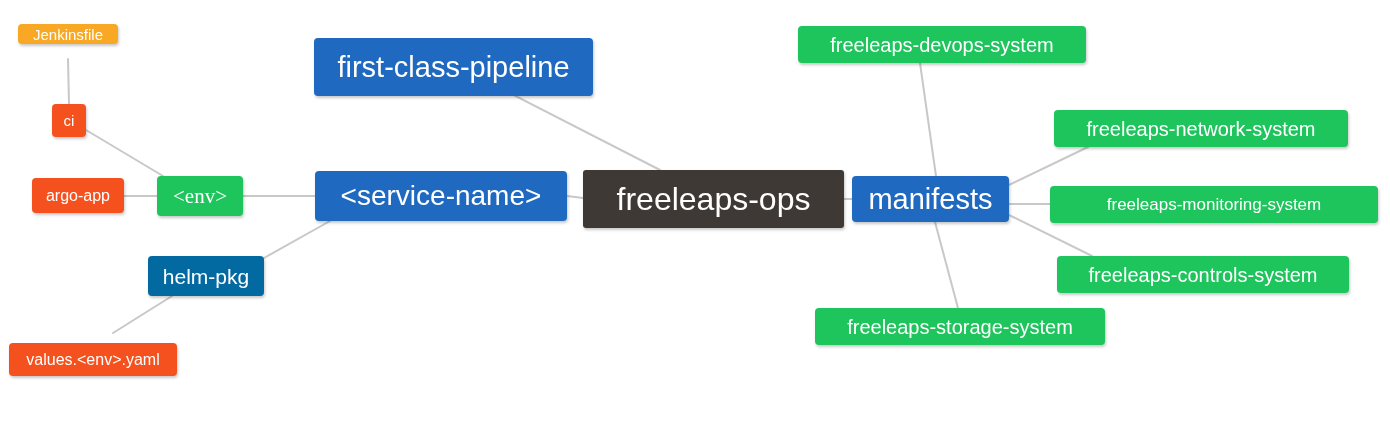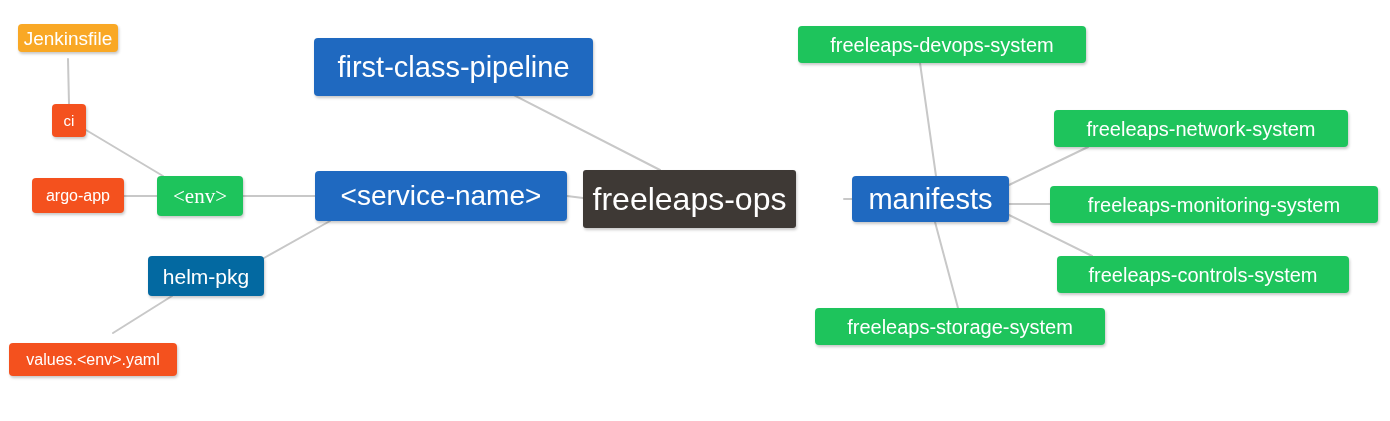--- a/index.html
+++ b/index.html
@@ -63,21 +63,21 @@
       <line x1="500" y1="88" x2="660" y2="170" stroke="#c8c8c8" stroke-width="2" stroke-linecap="round"></line>
       <line x1="567" y1="196" x2="583" y2="198" stroke="#c8c8c8" stroke-width="2" stroke-linecap="round"></line>
       <line x1="844" y1="199" x2="852" y2="199" stroke="#c8c8c8" stroke-width="2" stroke-linecap="round"></line>
       <line x1="936" y1="176" x2="920" y2="63" stroke="#c8c8c8" stroke-width="2" stroke-linecap="round"></line>
       <line x1="1009" y1="185" x2="1088" y2="147" stroke="#c8c8c8" stroke-width="2" stroke-linecap="round"></line>
       <line x1="1009" y1="204" x2="1050" y2="204" stroke="#c8c8c8" stroke-width="2" stroke-linecap="round"></line>
       <line x1="1009" y1="215" x2="1092" y2="256" stroke="#c8c8c8" stroke-width="2" stroke-linecap="round"></line>
       <line x1="935" y1="222" x2="958" y2="308" stroke="#c8c8c8" stroke-width="2" stroke-linecap="round"></line>
     </svg>
   <div id="node-layer">
-      <div class="node" style="left: 18px; top: 24px; width: 100px; height: 28px; background: rgb(249, 168, 37); font-size: 19px;">
+      <div class="node" style="left: 18px; top: 24px; width: 100px; height: 20px; background: rgb(249, 168, 37); font-size: 15px;">
         <span class="node-label">Jenkinsfile</span>
       </div>
       <div class="node" style="left: 52px; top: 104px; width: 34px; height: 33px; background: rgb(244, 81, 30); font-size: 15px;">
         <span class="node-label">ci</span>
       </div>
       <div class="node" style="left: 32px; top: 178px; width: 92px; height: 35px; background: rgb(244, 81, 30); font-size: 16px;">
         <span class="node-label">argo-app</span>
       </div>
       <div class="node" style="left: 157px; top: 176px; width: 86px; height: 40px; background: rgb(30, 196, 92); font-size: 21px; font-family: Liberation Serif, serif;">
         <span class="node-label">&lt;env&gt;</span>
@@ -87,33 +87,33 @@
       </div>
       <div class="node" style="left: 9px; top: 333px; width: 168px; height: 33px; background: rgb(244, 81, 30); font-size: 16px; margin-top: 10px;">
         <span class="node-label">values.&lt;env&gt;.yaml</span>
       </div>
       <div class="node" style="left: 314px; top: 38px; width: 279px; height: 58px; background: rgb(31, 105, 192); font-size: 29px;">
         <span class="node-label">first-class-pipeline</span>
       </div>
       <div class="node" style="left: 315px; top: 171px; width: 252px; height: 50px; background: rgb(31, 105, 192); font-size: 28px; align-items: center;">
         <span class="node-label">&lt;service-name&gt;</span>
       </div>
-      <div class="node root" style="left: 583px; top: 170px; width: 213px; height: 58px; background: rgb(62, 57, 53); font-size: 32px;">
+      <div class="node root" style="left: 583px; top: 170px; width: 261px; height: 58px; background: rgb(62, 57, 53); font-size: 32px;">
         <span class="node-label">freeleaps-ops</span>
       </div>
       <div class="node" style="left: 852px; top: 176px; width: 157px; height: 46px; background: rgb(31, 105, 192); font-size: 29px;">
         <span class="node-label">manifests</span>
       </div>
       <div class="node" style="left: 798px; top: 26px; width: 288px; height: 37px; background: rgb(30, 196, 92); font-size: 20px;">
         <span class="node-label">freeleaps-devops-system</span>
       </div>
       <div class="node" style="left: 1054px; top: 110px; width: 294px; height: 37px; background: rgb(30, 196, 92); font-size: 20px;">
         <span class="node-label">freeleaps-network-system</span>
       </div>
-      <div class="node" style="left: 1050px; top: 186px; width: 328px; height: 37px; background: rgb(30, 196, 92); font-size: 20px;">
+      <div class="node" style="left: 1050px; top: 186px; width: 328px; height: 37px; background: rgb(30, 196, 92); font-size: 17px;">
         <span class="node-label">freeleaps-monitoring-system</span>
       </div>
       <div class="node" style="left: 1057px; top: 256px; width: 292px; height: 37px; background: rgb(30, 196, 92); font-size: 20px;">
         <span class="node-label">freeleaps-controls-system</span>
       </div>
       <div class="node" style="left: 815px; top: 308px; width: 290px; height: 37px; background: rgb(30, 196, 92); font-size: 20px;">
         <span class="node-label">freeleaps-storage-system</span>
       </div>
     </div>
 </div>

